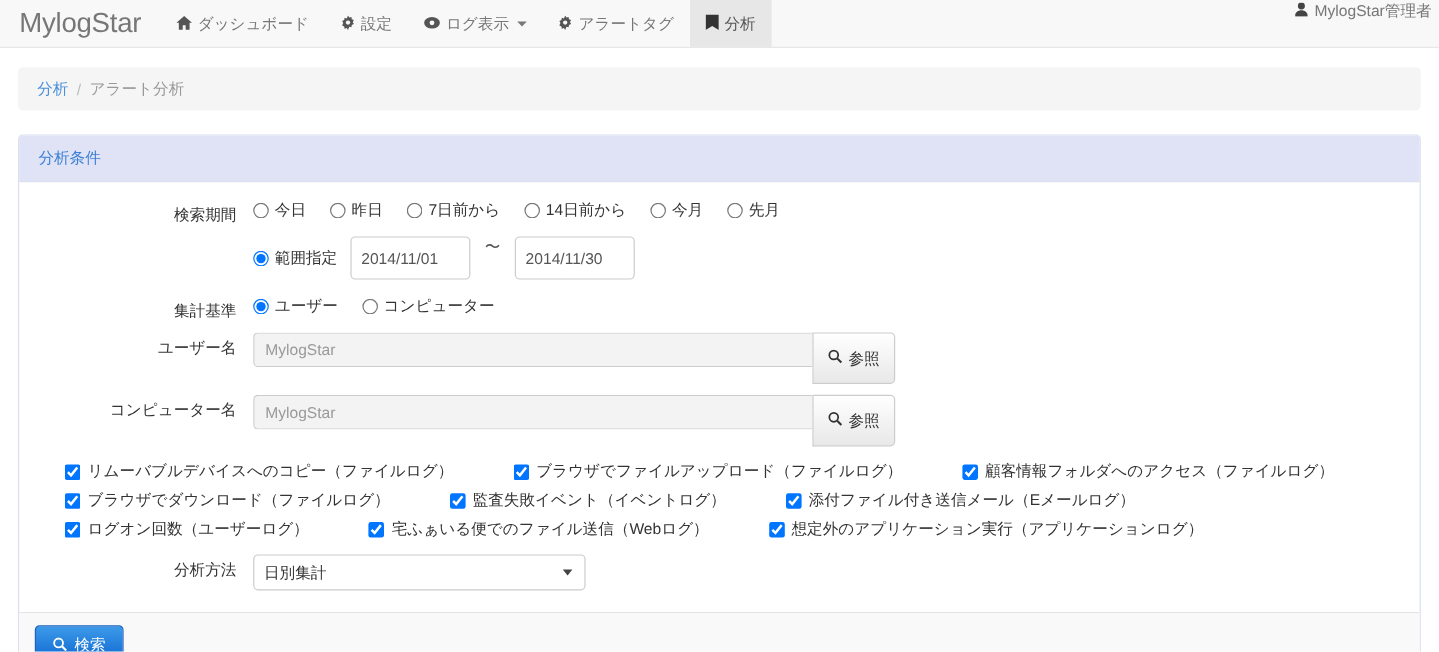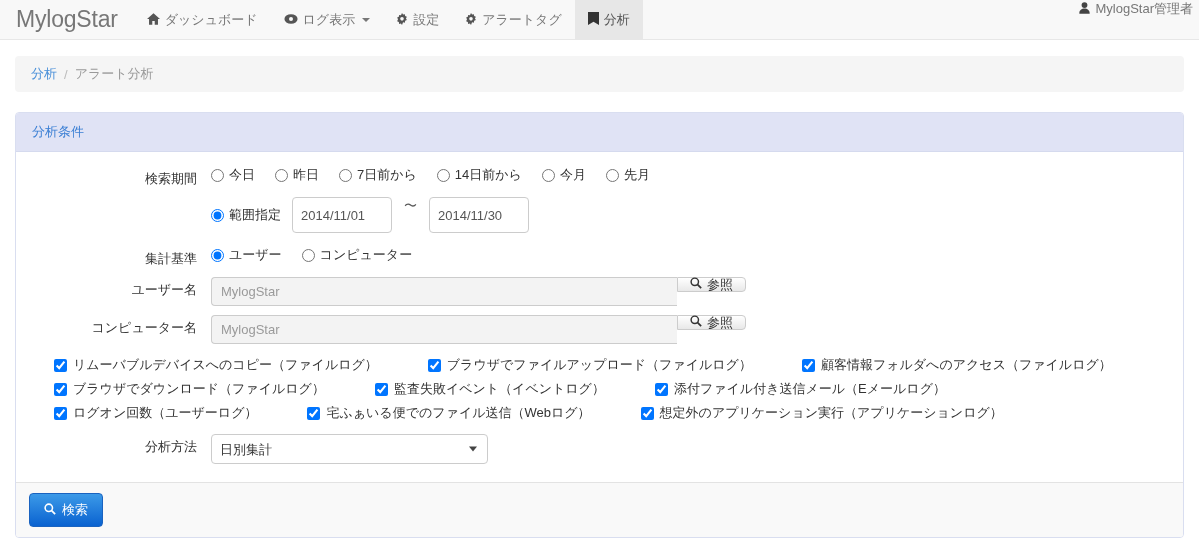--- a/index.html
+++ b/index.html
@@ -134,21 +134,21 @@
     border: 1px solid #ccc;
     border-right: none;
     border-radius: 4px 0 0 4px;
     padding: 3px 9px;
     font-size: 13px;
     color: #9a9a9a;
     background: #f3f3f3;
     font-family: "Liberation Sans", sans-serif;
   }
   .btn-ref {
-    height: 15px;
+    height: 43px;
     border: 1px solid #ccc;
     border-radius: 0 4px 4px 0;
     background: linear-gradient(to bottom, #ffffff 0%, #e8e8e8 100%);
     padding: 0 12px;
     font-size: 13px;
     color: #333;
     cursor: pointer;
     display: inline-flex; align-items: center; gap: 5px;
     font-family: Liberation Mono, monospace;
     white-space: nowrap;
@@ -226,37 +226,37 @@
       <span class="nav-icon svg-ico">
         <svg width="13" height="12" viewBox="0 0 16 14">
             <path fill="#555" d="M8 0L0 7h2.5v7h4V9.5h3V14h4V7H16z"></path>
           </svg>
       </span>
       <span>ダッシュボード</span>
     </div>
 
     <div class="nav-item">
       <span class="nav-icon svg-ico">
+        <svg width="12" height="12" viewBox="0 0 16 16">
+            <path fill="#555" d="M8 0l1.4 2.1 2.4-.6.4 2.5 2.3 1-1.2 2.2 1.2 2.2-2.3 1-.4 2.5-2.4-.6L8 16l-1.4-2.1-2.4.6-.4-2.5-2.3-1L2.7 8.2 1.5 6l2.3-1 .4-2.5 2.4.6z"></path>
+            <circle cx="8" cy="7.8" r="2.4" fill="#f8f8f8"></circle>
+          </svg>
+      </span>
+      <span>設定</span>
+    </div>
+
+    <div class="nav-item">
+      <span class="nav-icon svg-ico">
         <svg width="14" height="12" viewBox="0 0 16 12">
             <ellipse cx="8" cy="6" rx="7.5" ry="5.5" fill="#555"></ellipse>
             <circle cx="8" cy="6" r="2.3" fill="#f8f8f8"></circle>
           </svg>
       </span>
       <span>ログ表示</span>
       <span class="caret"></span>
-    </div>
-
-    <div class="nav-item">
-      <span class="nav-icon svg-ico">
-        <svg width="12" height="12" viewBox="0 0 16 16">
-            <path fill="#555" d="M8 0l1.4 2.1 2.4-.6.4 2.5 2.3 1-1.2 2.2 1.2 2.2-2.3 1-.4 2.5-2.4-.6L8 16l-1.4-2.1-2.4.6-.4-2.5-2.3-1L2.7 8.2 1.5 6l2.3-1 .4-2.5 2.4.6z"></path>
-            <circle cx="8" cy="7.8" r="2.4" fill="#f8f8f8"></circle>
-          </svg>
-      </span>
-      <span>設定</span>
     </div>
 
     <div class="nav-item">
       <span class="nav-icon svg-ico">
         <svg width="12" height="12" viewBox="0 0 16 16">
             <path fill="#555" d="M8 0l1.4 2.1 2.4-.6.4 2.5 2.3 1-1.2 2.2 1.2 2.2-2.3 1-.4 2.5-2.4-.6L8 16l-1.4-2.1-2.4.6-.4-2.5-2.3-1L2.7 8.2 1.5 6l2.3-1 .4-2.5 2.4.6z"></path>
             <circle cx="8" cy="7.8" r="2.4" fill="#f8f8f8"></circle>
           </svg>
       </span>
       <span>アラートタグ</span>

